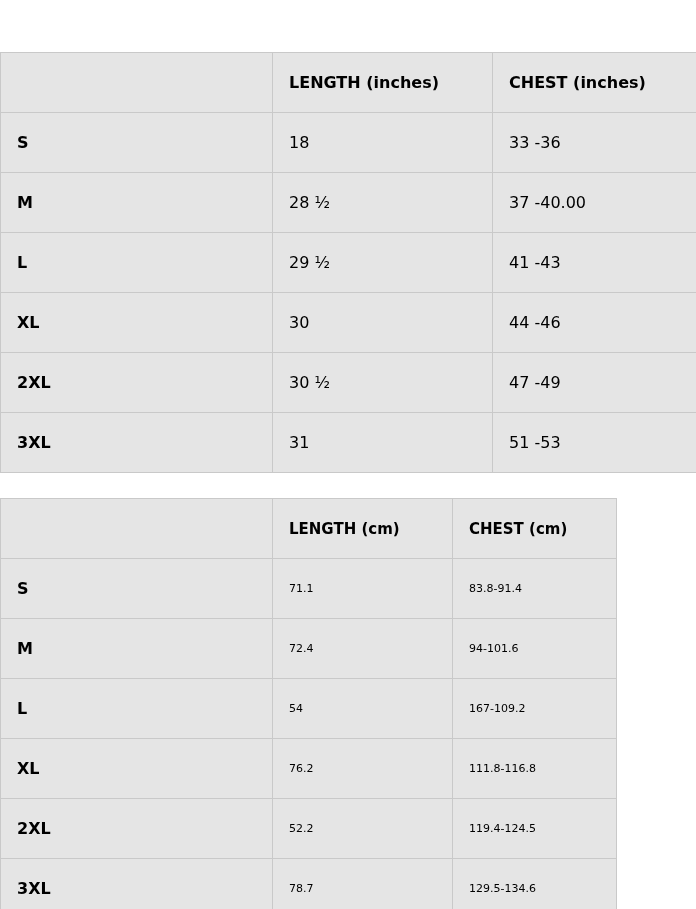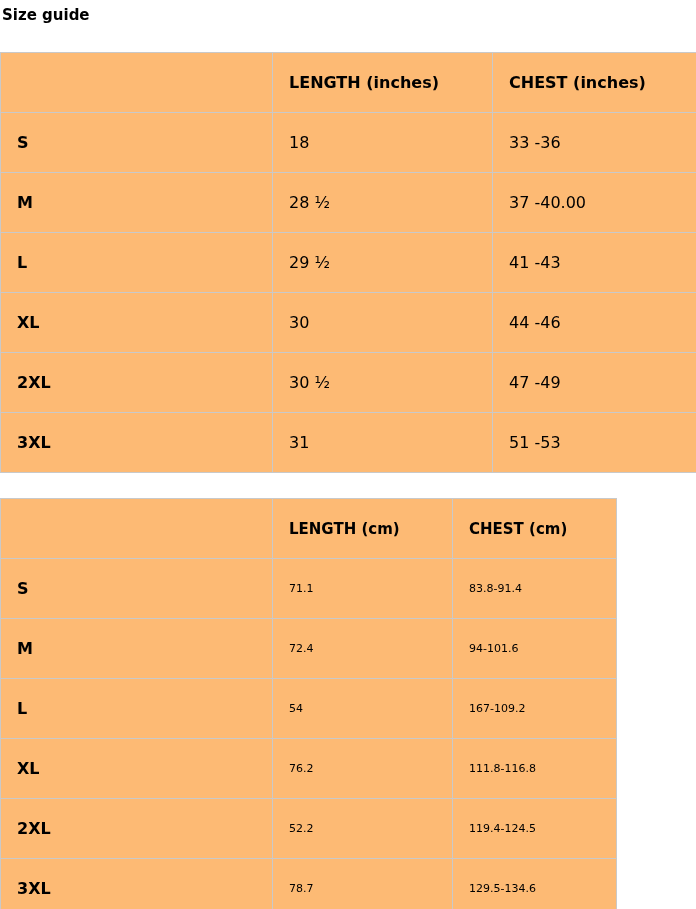--- a/index.html
+++ b/index.html
@@ -29,21 +29,21 @@
   }
   table {
     border-collapse: collapse;
     table-layout: fixed;
     border: 0;
   }
   table td, table th {
     border: 1px solid #c9c9c9;
     vertical-align: middle;
     text-align: left;
-    background: #fdba74;
+    background: #e5e5e5;
   }
 
   
   #table-inches {
     position: absolute;
     left: 0px;
     top: 52px;
     width: 696px;
   }
   #table-inches col.c0 { width: 272px; }
@@ -90,21 +90,20 @@
   }
   #table-cm tbody td.val {
     font-weight: normal;
   }
 </style>
 </head>
 <body>
 
 <div class="page">
 
-  <div class="title">Size guide</div>
 
   <table id="table-inches">
     <colgroup>
       <col class="c0">
         <col class="c1">
         <col class="c2">
     </colgroup>
     <thead>
       <tr>
         <th></th>

